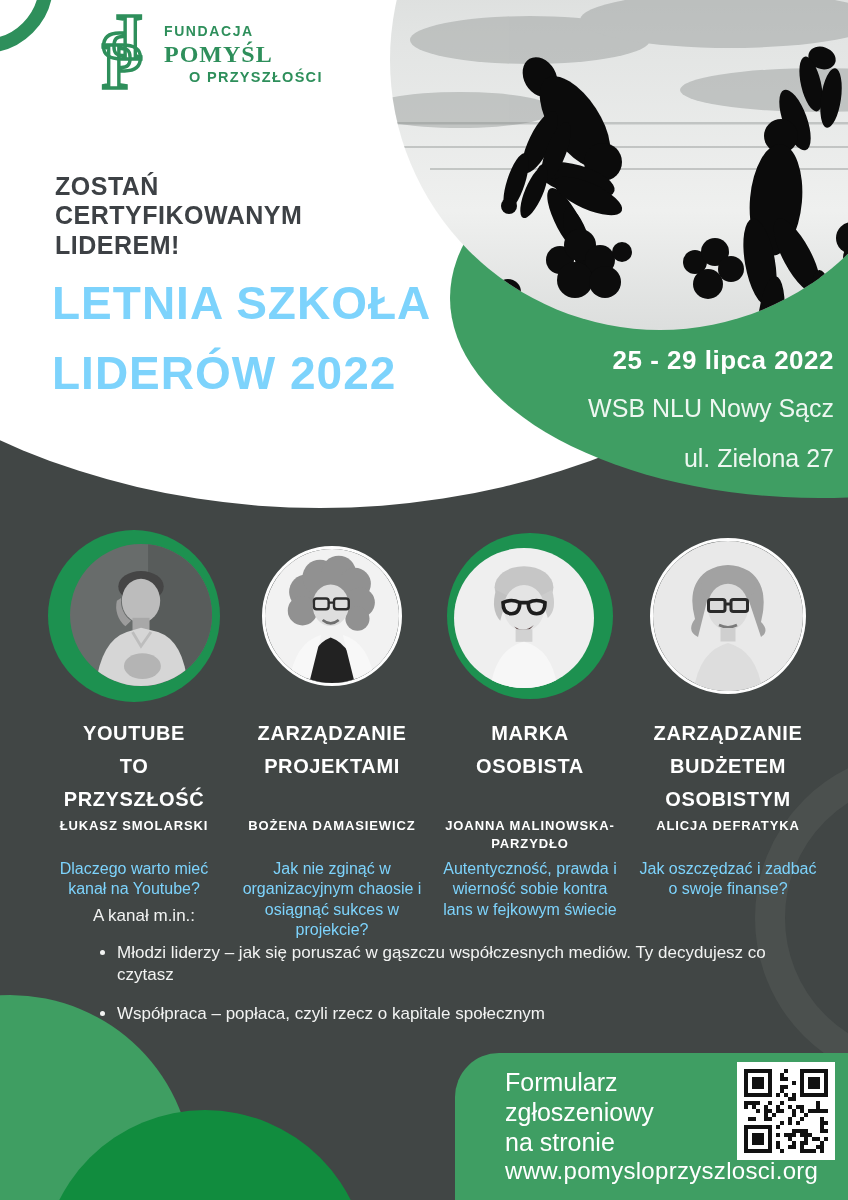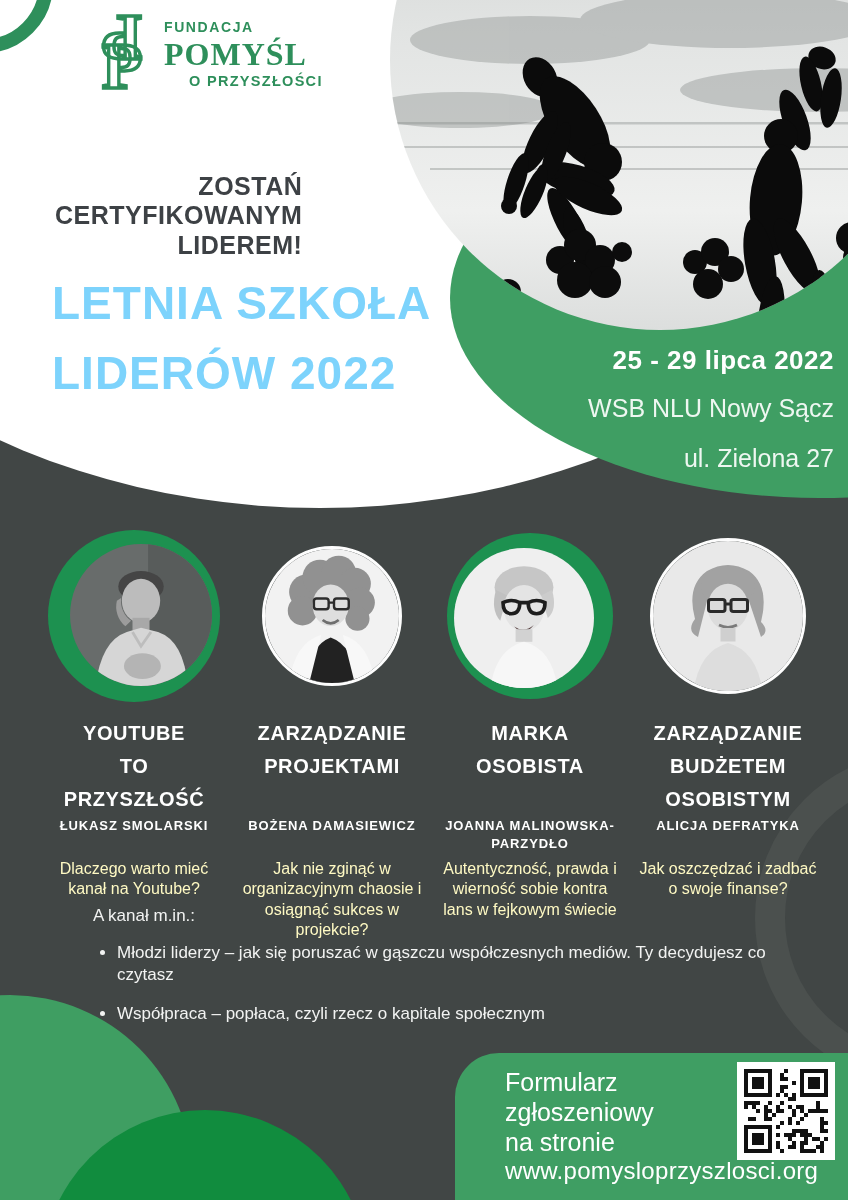--- a/index.html
+++ b/index.html
@@ -9,27 +9,27 @@
     background:#414645; font-family:"Liberation Sans", sans-serif;
   }
   svg{display:block;}
   .bg-decor{position:absolute; left:0; top:0; z-index:0;}
   .hero-svg{position:absolute; left:0; top:0; z-index:1;}
 
   
   .logo{position:absolute; left:92px; top:12px; z-index:3; display:flex; align-items:center; gap:12px; color:#2e8f5b;}
   .logo-text{display:flex; flex-direction:column; line-height:1;}
   .logo-top{font-size:14px; font-weight:700; letter-spacing:1.6px; margin-bottom:4px;}
-  .logo-main{font-family:"Liberation Serif", serif; font-size:32px; font-weight:700; letter-spacing:1px; margin-bottom:4px;}
+  .logo-main{font-family:"Liberation Serif", serif; font-size:24px; font-weight:700; letter-spacing:1px; margin-bottom:4px;}
   .logo-bottom{font-size:14.5px; font-weight:700; letter-spacing:1.3px;margin-left:25px;}
 
   .kicker{
     position:absolute; left:55px; top:172px; z-index:3;
     font-size:25px; font-weight:700; line-height:1.17; letter-spacing:.5px;
-    color:#3d4145; white-space:pre-line;text-align:right;
+    color:#3d4145; white-space:pre-line;
   }
   .title{
     position:absolute; left:52px; top:268px; z-index:3; margin:0;
     font-size:46px; font-weight:700; line-height:70px; letter-spacing:1px;
     color:#7dd3fc; white-space:pre-line;
   }
   .event{
     position:absolute; right:14px; top:345px; z-index:3; text-align:right; color:#fff;
   }
   .event-dates{font-size:26px; font-weight:700; letter-spacing:.5px; margin-bottom:18px;}
@@ -47,21 +47,21 @@
   .ring-1{width:172px; height:172px;}
   .ring-3{width:166px; height:166px;}
   .photo-circle{border-radius:50%; overflow:hidden; position:relative;}
   .ring-1 .photo-circle{position:absolute; width:142px; height:142px; left:22px; top:14px;}
   .ring-3 .photo-circle{position:absolute; width:140px; height:140px; left:7px; top:15px;}
   .plain-2{width:134px; height:134px; border:3px solid #fdfdfd;}
   .plain-4{width:150px; height:150px; border:3px solid #fdfdfd;}
   .photo-circle svg{width:100%; height:100%;}
   .topic{min-height:100px; font-size:20px; font-weight:700; letter-spacing:.6px; line-height:33px; white-space:pre-line; margin-top:12px;}
   .sp-name{min-height:42px; font-size:13px; font-weight:700; letter-spacing:.9px; line-height:1.35; white-space:pre-line;}
-  .sp-desc{font-size:16px; line-height:1.27; color:#fef9c3; padding:0 2px;}
+  .sp-desc{font-size:16px; line-height:1.27; color:#7dd3fc; padding:0 2px;}
 
   .extras{position:absolute; left:93px; top:906px; z-index:2; color:#f2f3f2;}
   .extras-heading{font-size:17px;}
   .extras ul{margin:16px 0 0 0; padding-left:24px; width:660px;}
   .extras li{font-size:17px; line-height:1.32; margin-bottom:16px;}
 
   
   .form-box{
     position:absolute; left:455px; top:1053px; right:0; bottom:0; z-index:3;
     background:#3f9e63; border-radius:44px 0 0 0; color:#fff;

